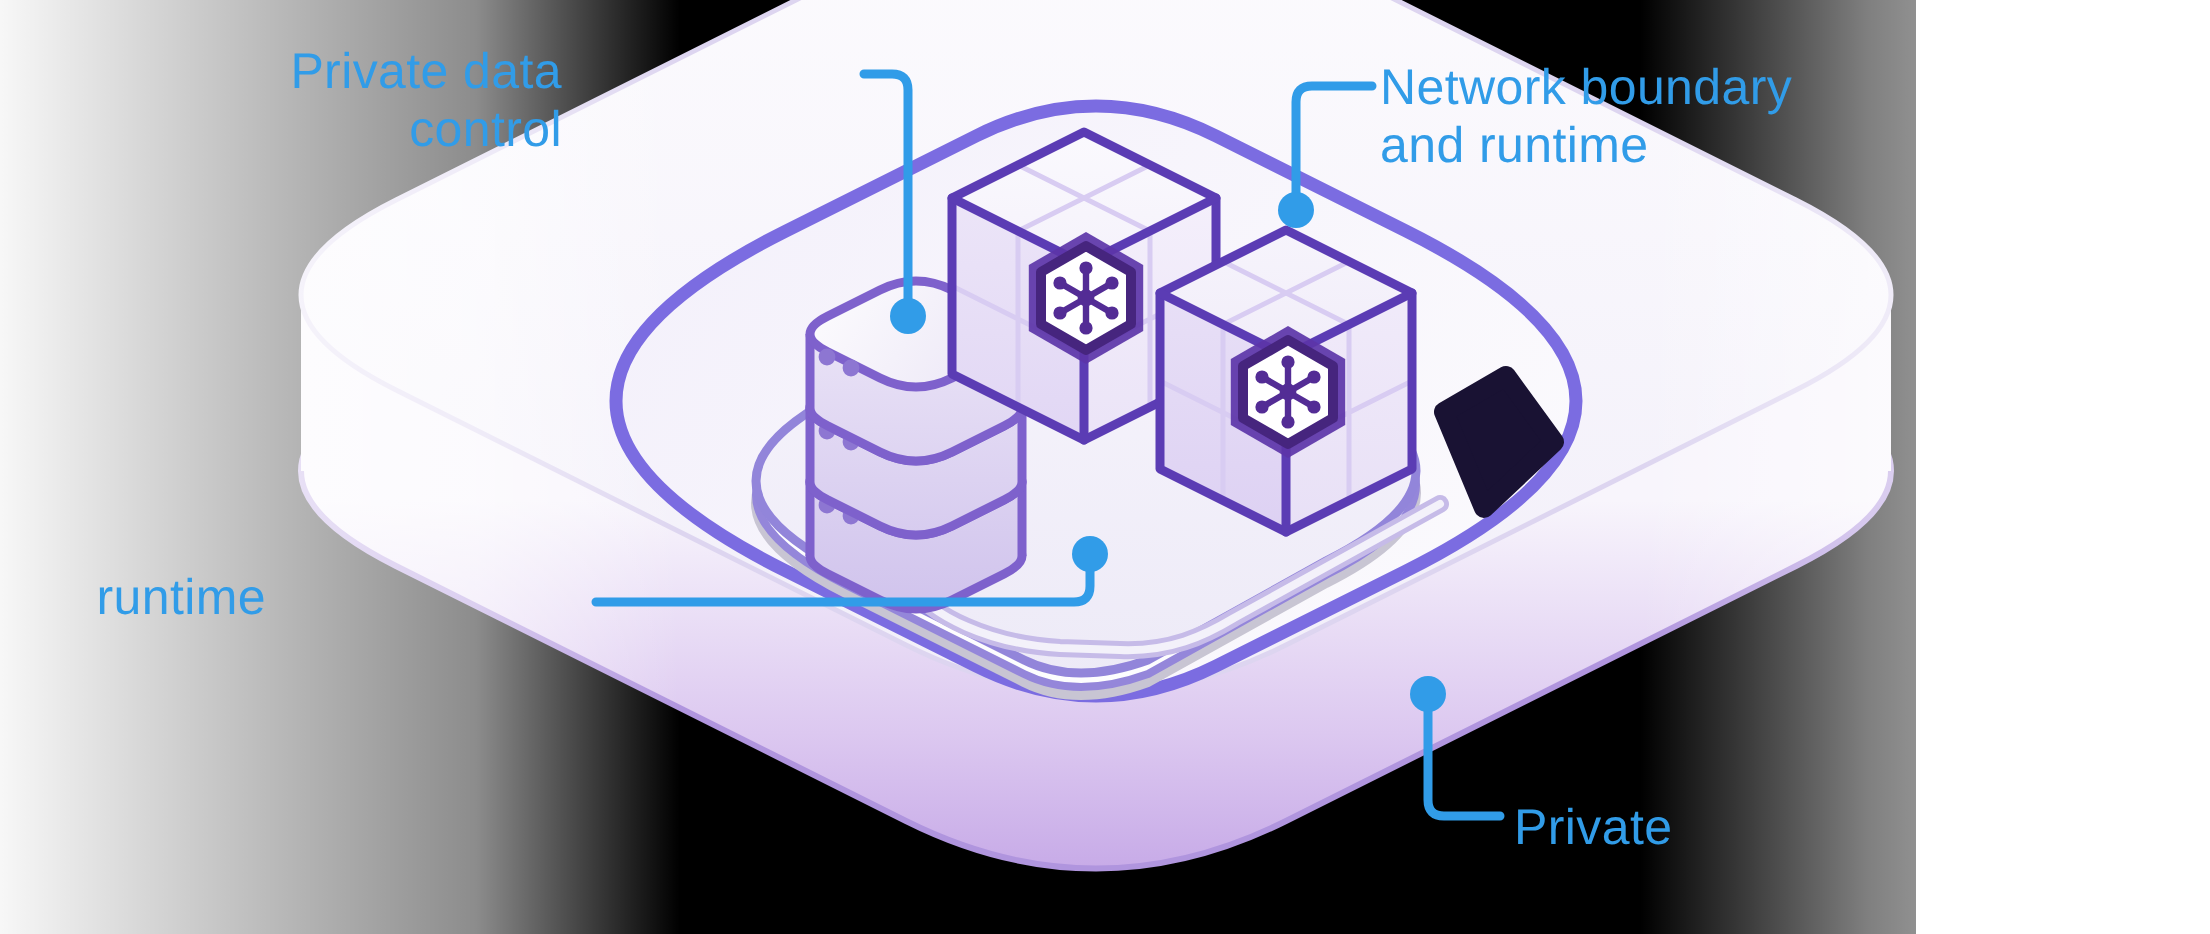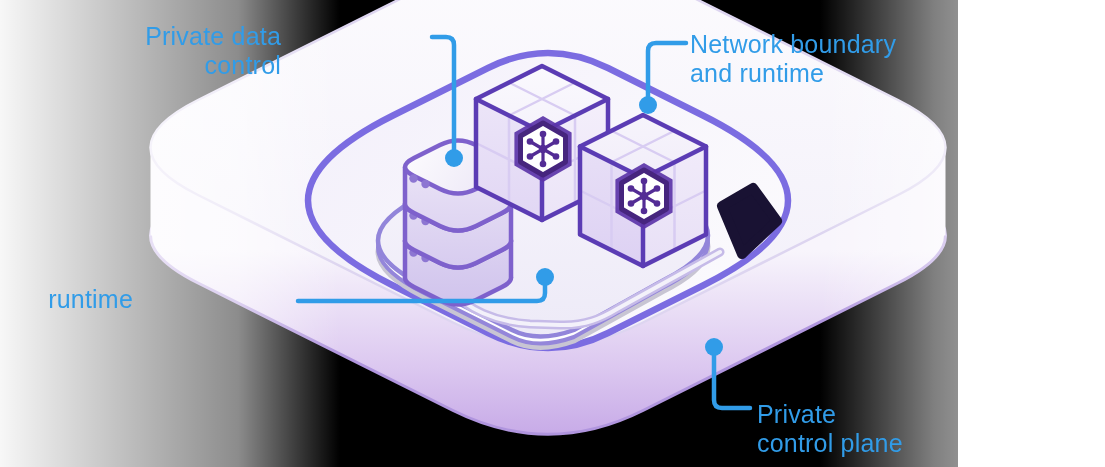--- a/index.html
+++ b/index.html
@@ -228,16 +228,15 @@
     <div>Network boundary</div>
     <div>and runtime</div>
   </div>
 
   <div class="label right" style="right:825px;top:285px;">
     <div>runtime</div>
   </div>
 
   <div class="label" style="left:757px;top:400px;">
     <div>Private</div>
-    <div>control plane</div>
   </div>
 
 </div>
 
 </body></html>

